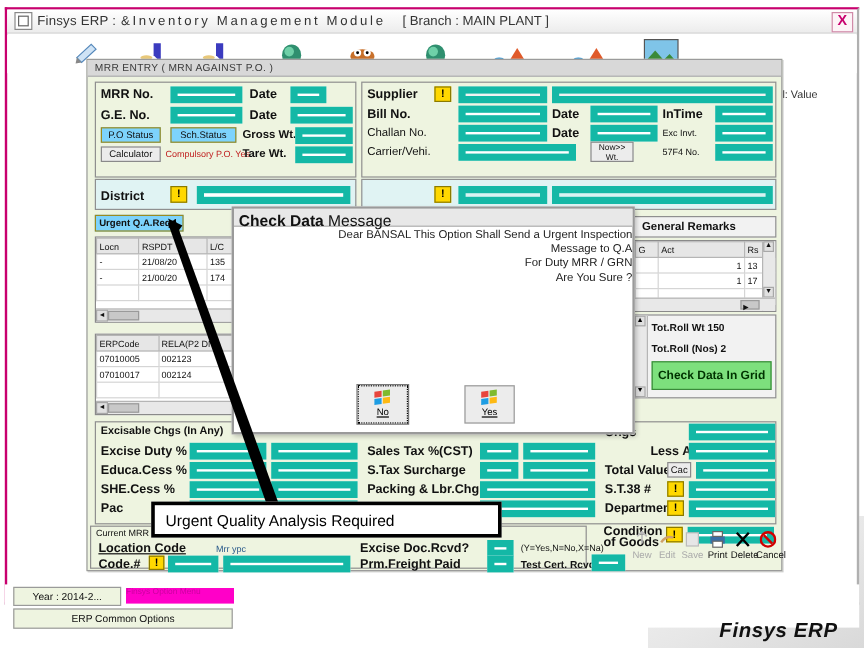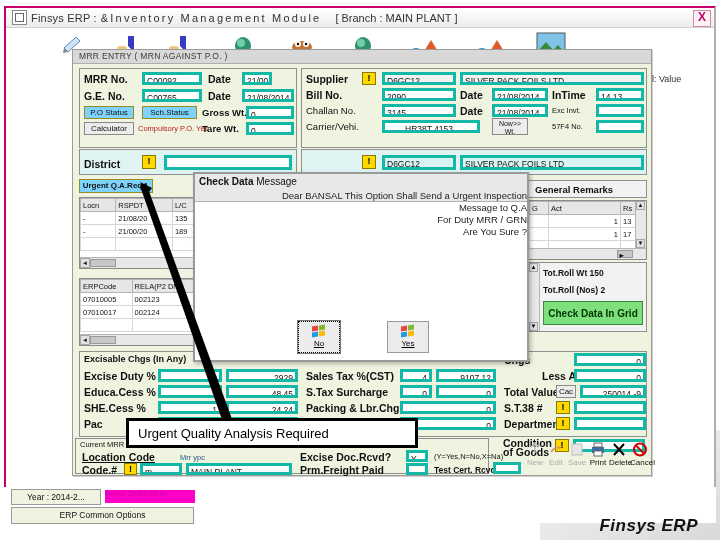--- a/index.html
+++ b/index.html
@@ -91,25 +91,26 @@
     box-sizing: border-box;
   }
   .lbl {
     position: absolute; font-size: 9px; color: #111;
     white-space: nowrap;
   }
   .lbl.b { font-weight: bold; font-size: 10.5px; }
   .lbl.small { font-size: 7.5px; }
   .fld {
     position: absolute; background: #ffffff;
-    border: 3px solid #14b8a6;
+    border: 6px solid #14b8a6;
     box-sizing: border-box;
     font-size: 8.5px; color: #111;
     padding: 1px 2px; white-space: nowrap; overflow: hidden;
     line-height: 11px;
+    font-weight: bold;
   }
   .fld.r { text-align: right; }
   .fld.gray { background: #f2f2f2; }
   .fld.cyan { background: #d9f3f3; }
   .bang {
     position: absolute; background: #ffd800;
     border: 1px solid #8a7a00; box-sizing: border-box;
     color: #000; font-weight: bold; font-size: 9px;
     text-align: center; line-height: 11px; cursor: pointer;
   }
@@ -169,23 +170,23 @@
   .dialog {
     position: absolute; left: 193px; top: 172px;
     width: 336px; height: 190px;
     background: #ffffff;
     border: 2px solid #9a9a9a;
     box-sizing: border-box;
     z-index: 40;
     box-shadow: 2px 2px 4px rgba(0,0,0,.25);
   }
   .dlg-title {
-    height: 28px; background: #e8e8e8;
+    height: 15px; background: #e8e8e8;
     border-bottom: 1px solid #b0b0b0;
-    font-size: 10px; padding: 2px 0 0 4px; box-sizing: border-box;
+    font-size: 13px; padding: 2px 0 0 4px; box-sizing: border-box;
     color: #111;
   }
   .dlg-title b { font-weight: bold; }
   .dlg-body {
     position: absolute; left: 0; top: 16px; width: 100%;
     text-align: right; font-size: 9.5px; color: #222;
     line-height: 12px;
   }
   .dlg-btn {
     position: absolute; width: 42px; height: 32px;
@@ -426,21 +427,21 @@
             <th>L/C</th>
           </tr>
           <tr>
             <td>-</td>
             <td>21/08/20</td>
             <td>135</td>
           </tr>
           <tr>
             <td>-</td>
             <td>21/00/20</td>
-            <td>189</td>
+            <td>174</td>
           </tr>
           <tr>
             <td></td>
             <td></td>
             <td></td>
           </tr>
         </tbody>
           </table>
         <div class="scroll-h">
           <div class="arrow">◄</div>

